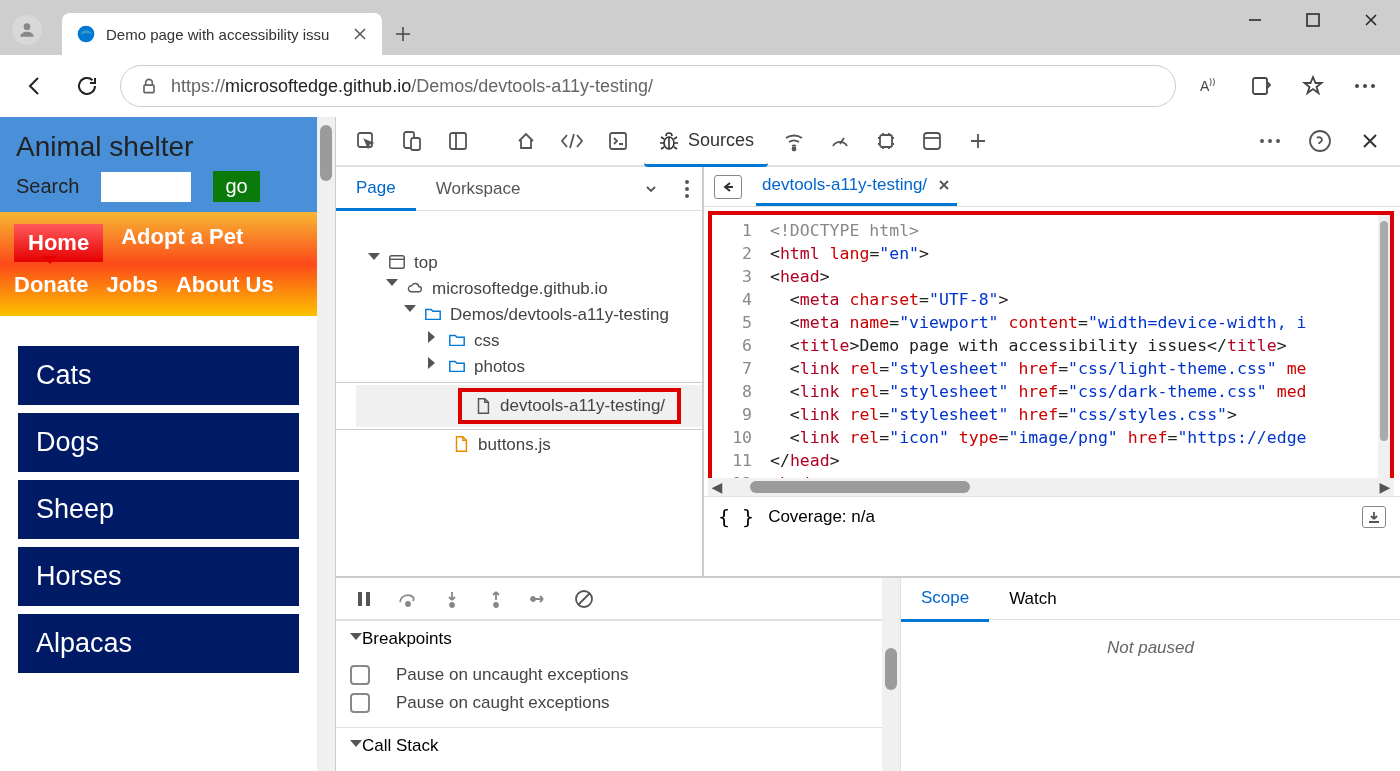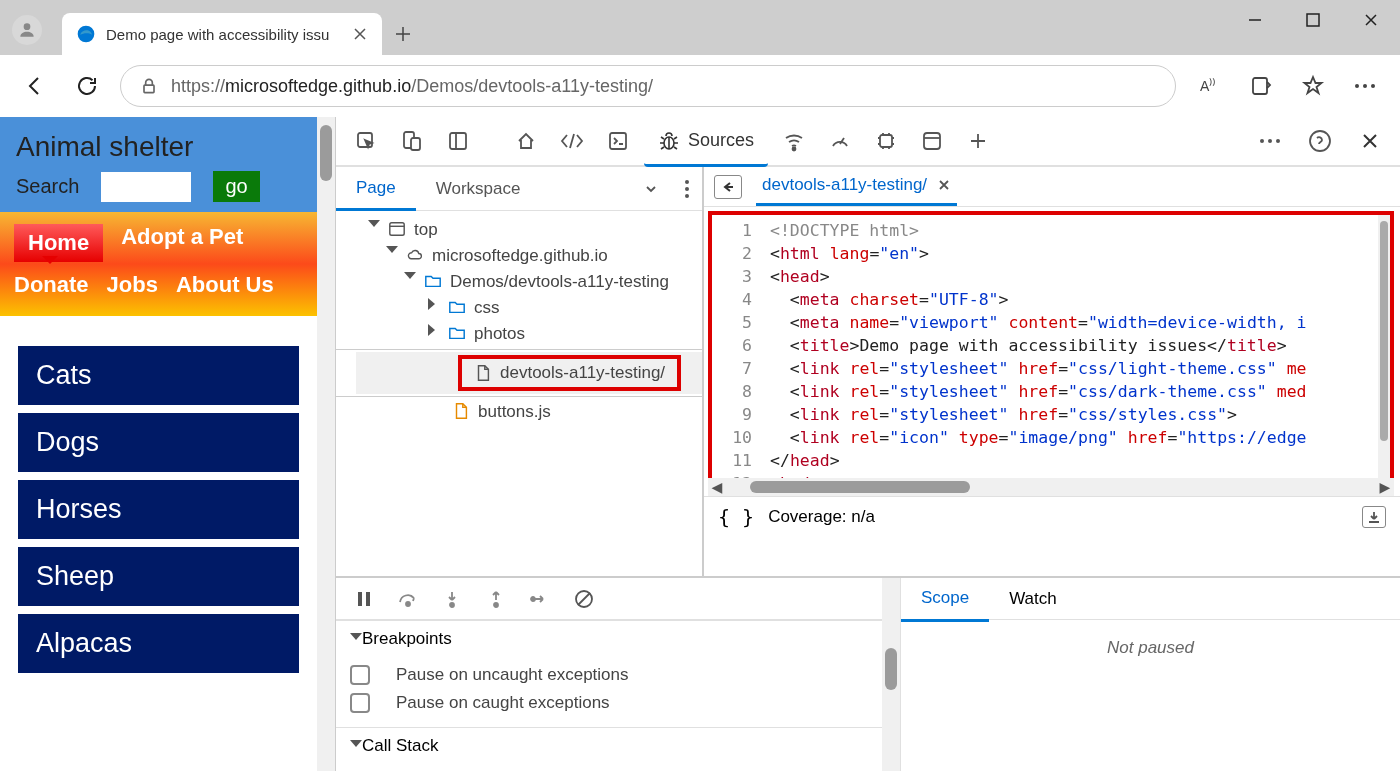--- a/index.html
+++ b/index.html
@@ -48,21 +48,21 @@
   
   .devtools { flex: 1; display: flex; flex-direction: column; border-left: 1px solid #ccc; background: #fff; }
   .dt-tabs { height: 50px; display: flex; align-items: center; padding: 0 10px; gap: 6px; border-bottom: 2px solid #e0e0e0; position: relative; }
   .dt-tab { width: 40px; height: 40px; display: flex; align-items: center; justify-content: center; cursor: pointer; color: #555; border-radius: 4px; }
   .dt-tab.sources { width: auto; padding: 0 14px; gap: 8px; border-bottom: 3px solid #0078d4; height: 50px; margin-bottom: -2px; font-size: 18px; color: #333; }
   .dt-right { margin-left: auto; display: flex; align-items: center; gap: 10px; }
   
   .dt-body { flex: 1; display: flex; overflow: hidden; }
   
   
-  .filetree-pane { width: 368px; display: flex; flex-direction: column; border-right: 2px solid #ccc; }
+  .filetree-pane { width: 368px; display: flex; flex-direction: column; border-right: 2px solid #ccc; gap: 33px; }
   .ft-tabs { height: 44px; display: flex; align-items: center; border-bottom: 1px solid #e0e0e0; position: relative; }
   .ft-tab { padding: 0 20px; height: 44px; display: flex; align-items: center; font-size: 17px; cursor: pointer; }
   .ft-tab.active { color: #0066cc; border-bottom: 3px solid #0078d4; margin-bottom: -1px; }
   .ft-tab.ws { flex: 1; color: #555; display: flex; justify-content: space-between; padding-right: 14px; }
   .ft-more { width: 30px; display: flex; align-items: center; justify-content: center; cursor: pointer; }
   .tree { padding: 6px 0; font-size: 17px; color: #444; }
   .tree-row { display: flex; align-items: flex-start; gap: 8px; padding: 3px 0 3px 12px; cursor: pointer; margin-left: 20px; }
   .tree-row.l1 { padding-left: 30px; }
   .tree-row.l2 { padding-left: 48px; }
   .tree-row.l3 { padding-left: 72px; }
@@ -214,22 +214,22 @@
       <div class="nav-strip">
         <a class="home">Home</a>
         <a>Adopt a Pet</a>
         <a>Donate</a>
         <a>Jobs</a>
         <a>About Us</a>
       </div>
       <div class="category-list">
         <a>Cats</a>
         <a>Dogs</a>
+        <a>Sheep</a>
         <a>Horses</a>
-        <a>Sheep</a>
         <a>Alpacas</a>
       </div>
     </div>
     <div class="page-scroll">
         <div class="page-scroll-thumb"></div>
       </div>
   </div>
 
   <div class="devtools">
     <div class="dt-tabs">

